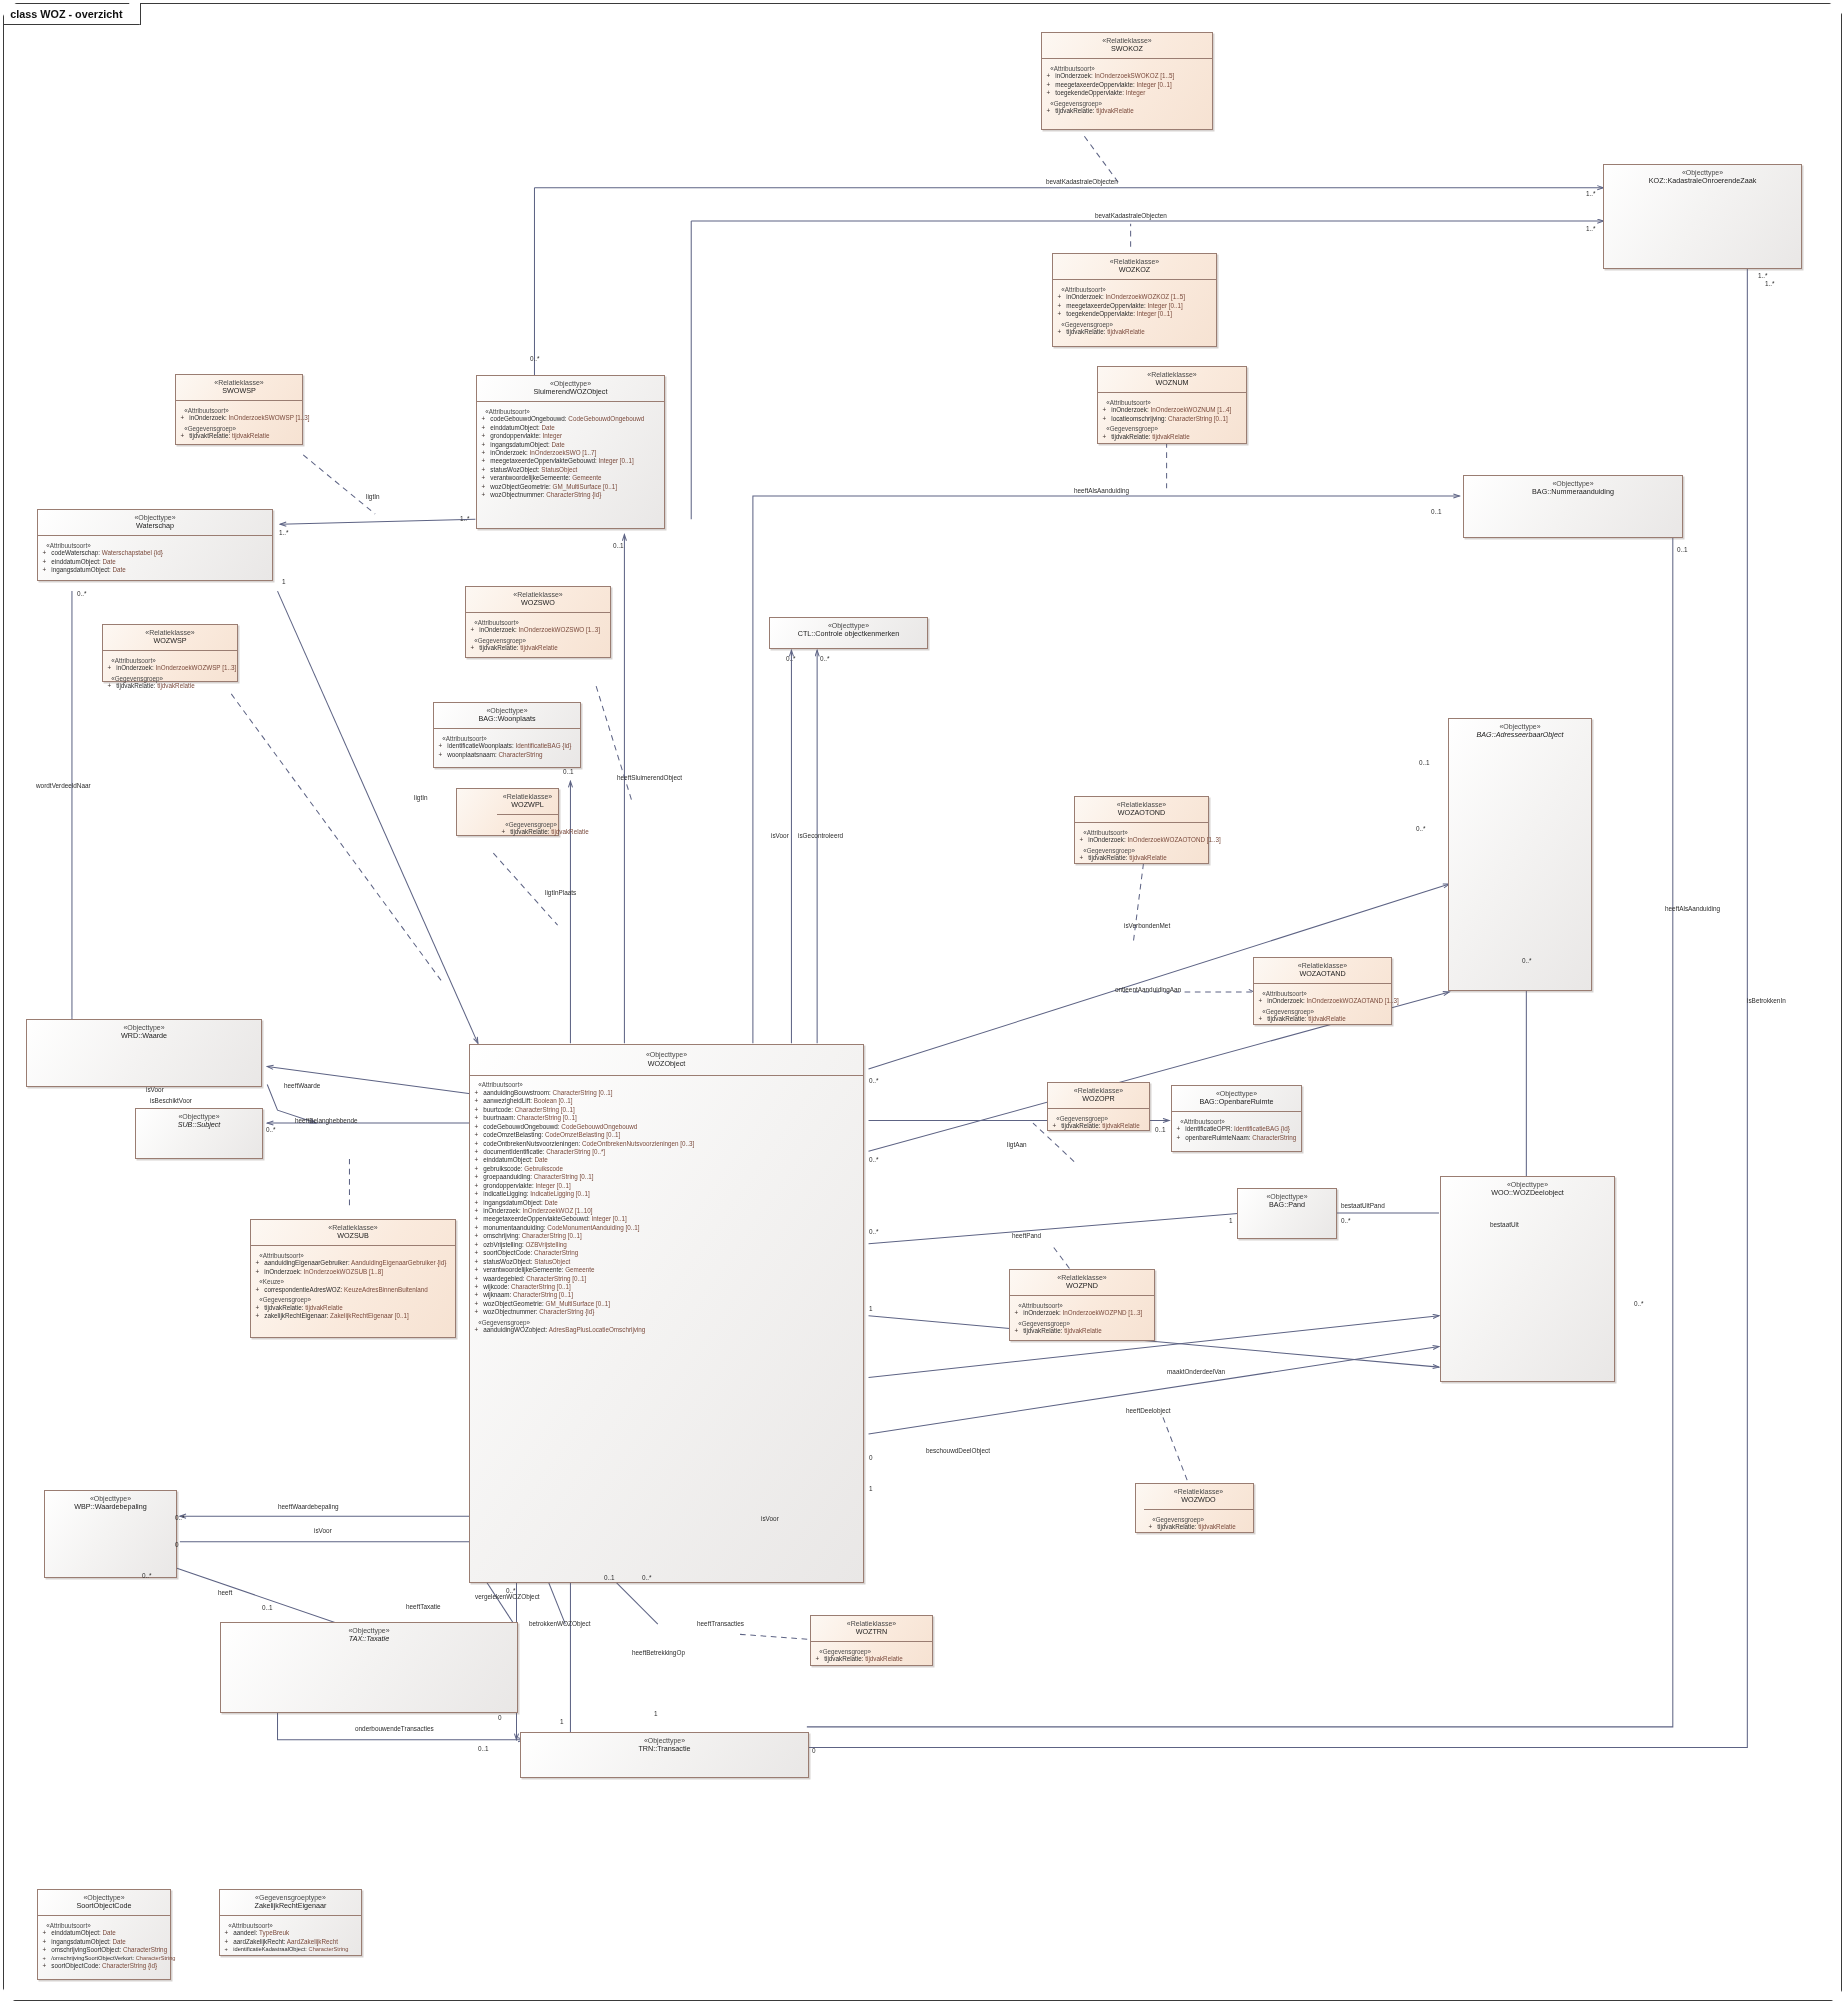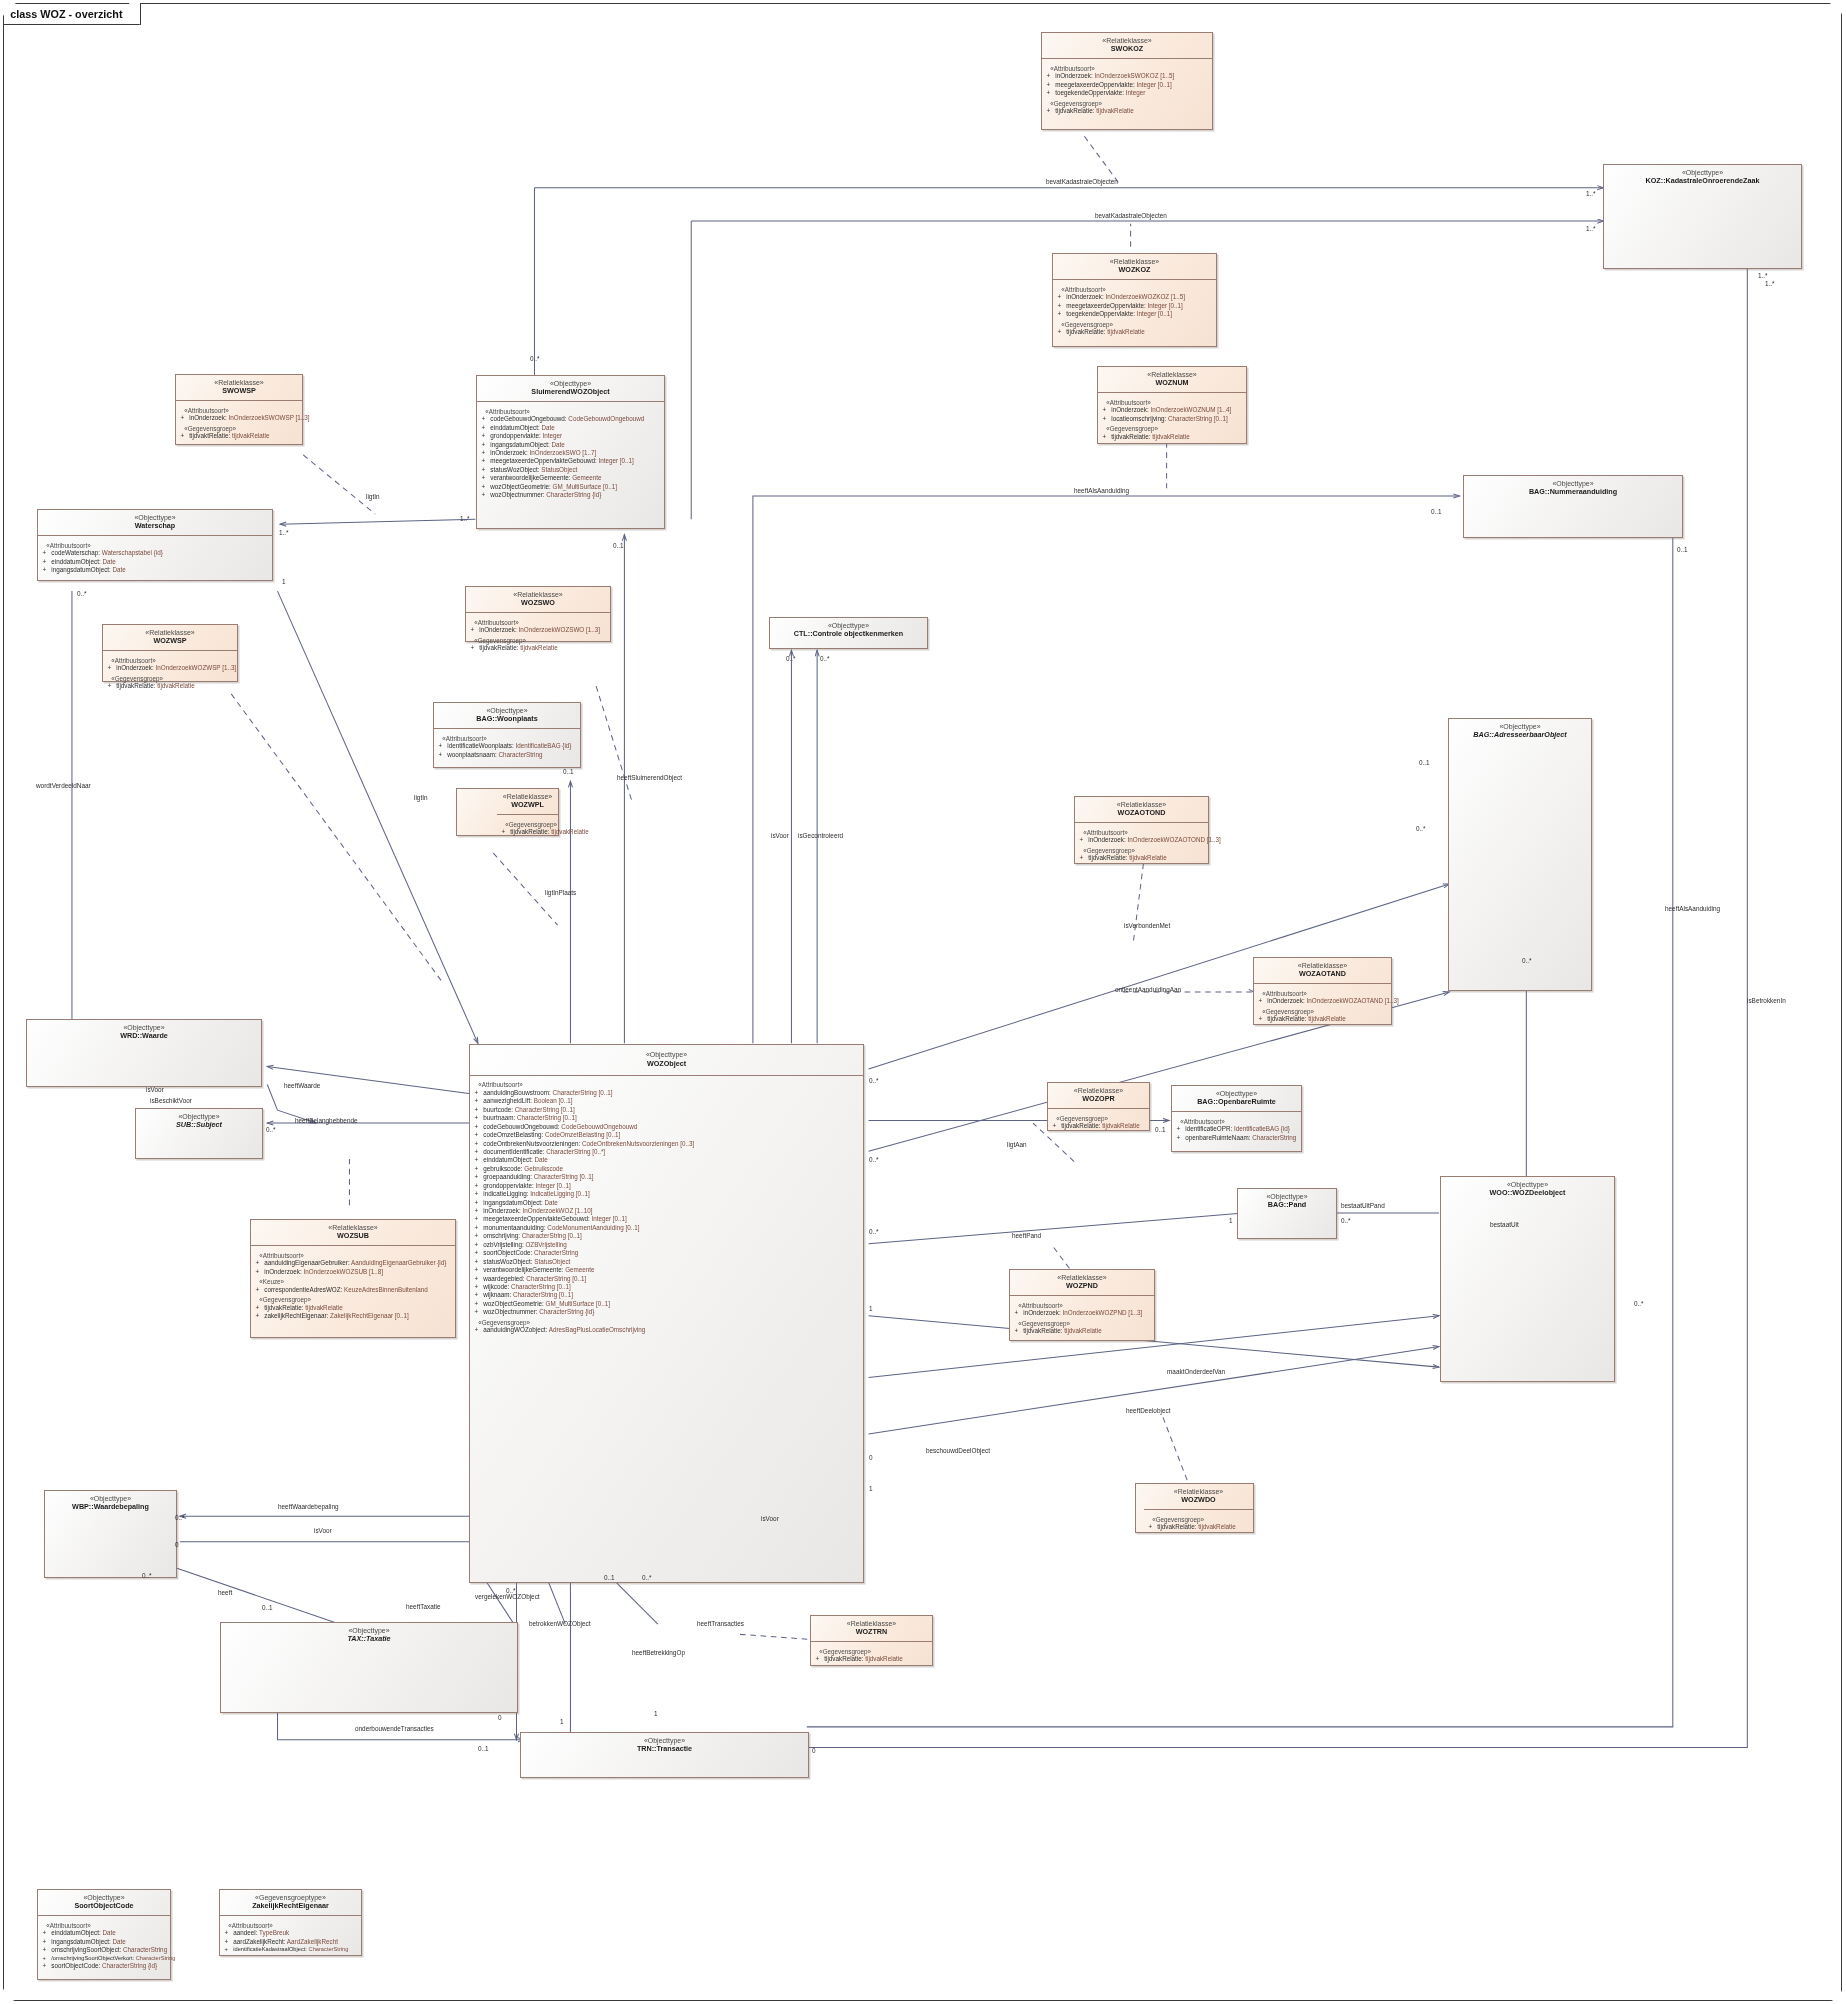--- a/index.html
+++ b/index.html
@@ -16,21 +16,21 @@
   #frame-tab:after{content:"";position:absolute;right:-0.5px;top:-1px;width:0;height:0;
       border-left:11.3px solid transparent;border-top:22.6px solid #fff;}
 
   
   .box{position:absolute;box-sizing:border-box;border:1px solid #9a7d72;
        box-shadow:1.5px 1.5px 0 rgba(120,105,100,.30);}
   .box.obj{background:linear-gradient(125deg,#ffffff 0%,#f4f3f2 48%,#e9e7e6 100%);}
   .box.rel{background:linear-gradient(125deg,#fdf8f3 0%,#faeadd 55%,#f6e2d2 100%);}
   .box .hdr{padding:3.6px 3.1px 4.1px 3.1px;text-align:center;line-height:1.22;}
   .box .stereo{font-size:7px;color:#4a4a4a;}
-  .box .cname{font-size:7.2px;font-weight:bold;color:#1a1a1a;}
+  .box .cname{font-size:7.2px;font-weight:normal;color:#1a1a1a;}
   .box .cname.ital{font-style:italic;}
   .box .sep{border-top:1px solid #9a7d72;}
   .box .body{padding:3.6px 2.1px 3.6px 3.6px;}
   .grp{font-size:6.3px;color:#4a4a4a;margin:2.1px 0 0.5px 4.6px;}
   .attr{font-size:6.3px;color:#3b2f2b;line-height:1.34;white-space:nowrap;
         padding-left:1px;}
   .attr .pl{display:inline-block;width:8.7px;color:#3b2f2b;}
   .attr .nm{color:#2b2b2b;}
   .attr .ty{color:#7a4a3c;}
 
@@ -264,21 +264,21 @@
     </div>
     <div class="sep"></div>
     <div class="body">
       <div class="grp">«Attribuutsoort»</div>
       <div class="attr"><span class="pl">+</span><span class="nm">inOnderzoek:</span> <span class="ty">InOnderzoekWOZWSP [1..3]</span></div>
       <div class="grp">«Gegevensgroep»</div>
       <div class="attr"><span class="pl">+</span><span class="nm">tijdvakRelatie:</span> <span class="ty">tijdvakRelatie</span></div>
     </div>
   </div>
 
-  <div class="box rel" style="left:465px;top:586px;width:146px;height:56px;">
+  <div class="box rel" style="left:465px;top:586px;width:146px;height:72px;">
     <div class="hdr">
       <div class="stereo">«Relatieklasse»</div>
       <div class="cname">WOZSWO</div>
     </div>
     <div class="sep"></div>
     <div class="body">
       <div class="grp">«Attribuutsoort»</div>
       <div class="attr"><span class="pl">+</span><span class="nm">inOnderzoek:</span> <span class="ty">InOnderzoekWOZSWO [1..3]</span></div>
       <div class="grp">«Gegevensgroep»</div>
       <div class="attr"><span class="pl">+</span><span class="nm">tijdvakRelatie:</span> <span class="ty">tijdvakRelatie</span></div>

